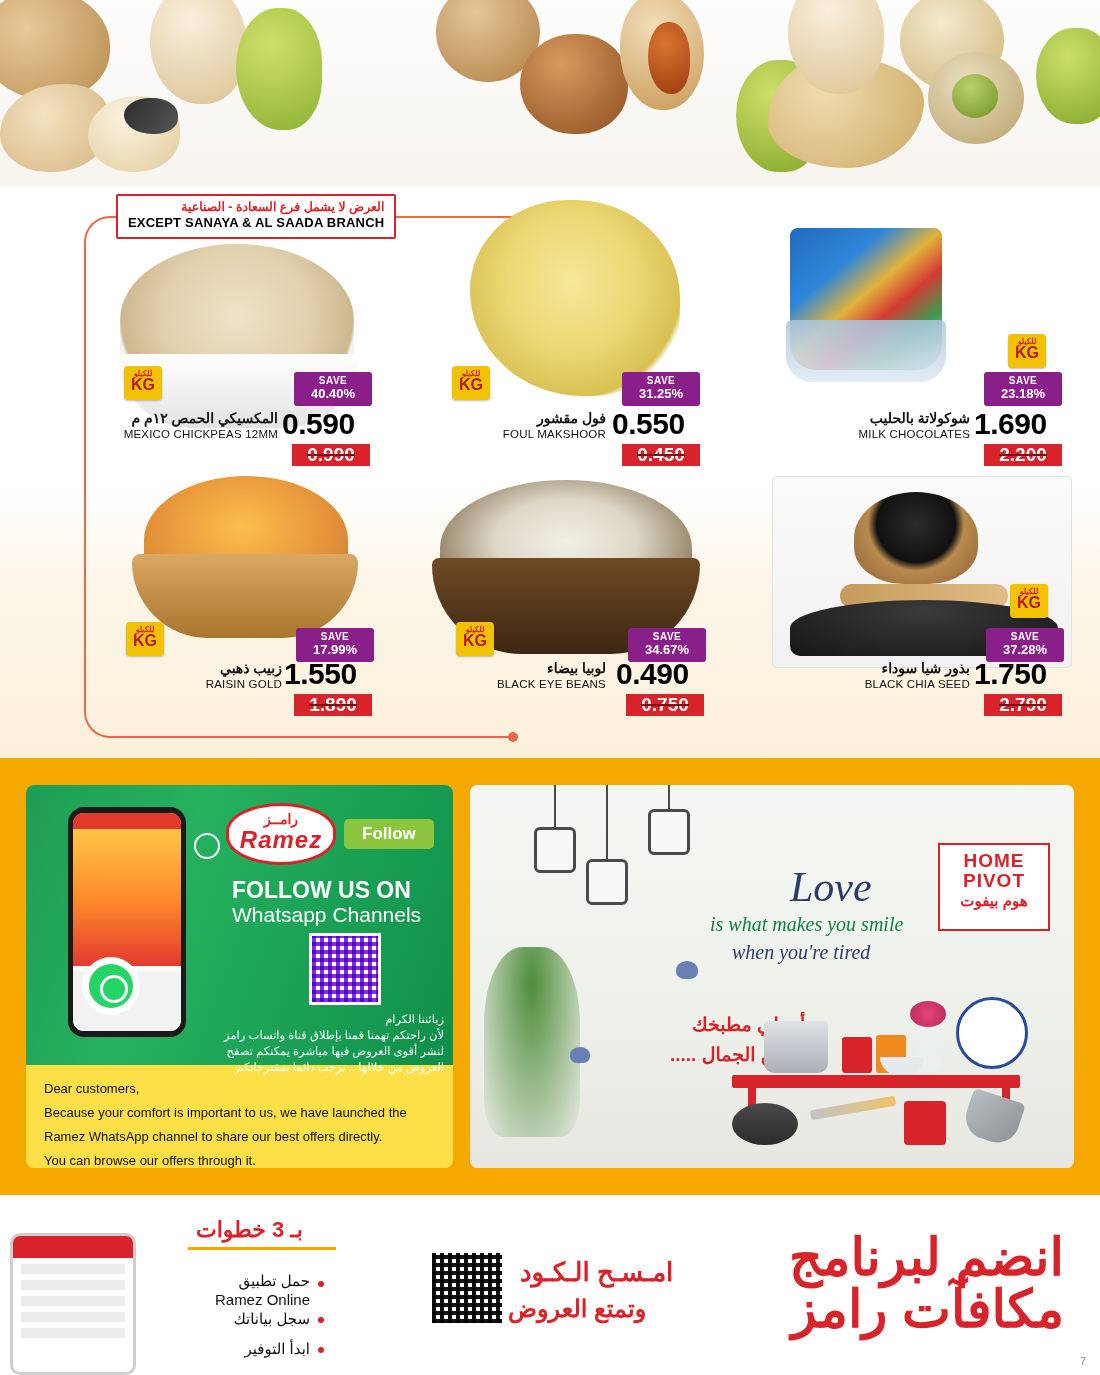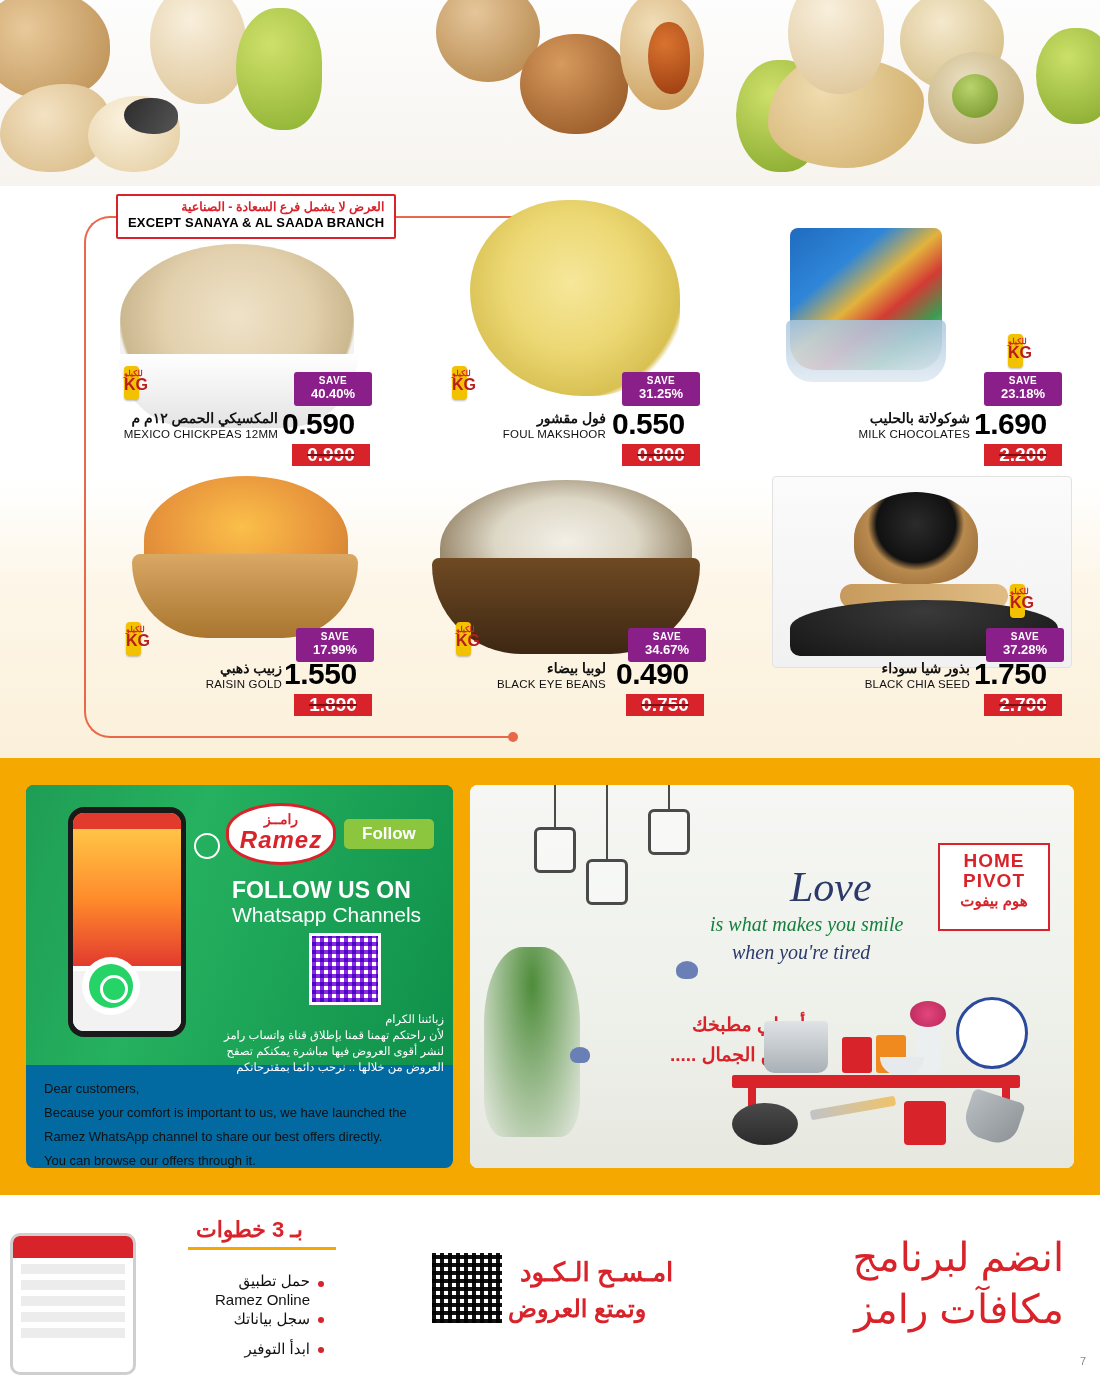--- a/index.html
+++ b/index.html
@@ -57,21 +57,21 @@
 
   .prod-img {
     position: absolute;
     border-radius: 6px;
     overflow: hidden;
   }
 
   
   .kg-badge {
     position: absolute;
-    width: 15px; height: 34px;
+    width: 38px; height: 34px;
     background: #f2c200;
     border-radius: 4px;
     text-align: center;
     padding-top: 3px;
     box-shadow: 0 1px 2px rgba(0,0,0,.25);
   }
   .kg-ar { font-size: 8px; color: #d8232a; font-weight: bold; line-height: 9px; }
   .kg-en { font-size: 16px; color: #b91c1c; font-weight: bold; line-height: 14px; }
 
   
@@ -107,21 +107,21 @@
     text-decoration-thickness: 2px;
   }
 
   
   .promo-band {
     position: absolute; left: 0; top: 758px; width: 1100px; height: 437px;
     background: #f5a800;
   }
   .promo-left {
     position: absolute; left: 26px; top: 27px; width: 427px; height: 383px;
-    background: #0369a1; border-radius: 8px; overflow: hidden;
+    background: #fde047; border-radius: 8px; overflow: hidden;
   }
   .promo-left-top {
     position: absolute; left: 0; top: 0; width: 427px; height: 280px;
     background: linear-gradient(110deg,#1f9d55 0%, #25b15f 35%, #0f8f4a 100%);
   }
   .phone-mock {
     position: absolute; left: 42px; top: 22px; width: 118px; height: 230px;
     background: #1a1a1a; border-radius: 16px; padding: 6px 5px;
   }
   .phone-screen {
@@ -217,21 +217,21 @@
   .lamp-bulb { position:absolute; width:42px; height:46px; border:3px solid #4a4a4a; border-radius:6px; background:rgba(255,255,255,.35);}
 
   
   .rewards {
     position: absolute; left: 0; top: 1195px; width: 1100px; height: 180px;
     background: #ffffff;
     padding-left: 9px;
   }
   .rew-title {
     position: absolute; right: 36px; top: 36px; width: 420px;
-    text-align: right; color: #d8232a; font-size: 40px; font-weight: normal;
+    text-align: right; color: #d8232a; font-size: 52px; font-weight: bold;
     direction: rtl; line-height: 52px;
   }
   .steps-head {
     position: absolute; left: 196px; top: 22px;
     color: #d8232a; font-size: 22px; font-weight: bold; direction: rtl;
   }
   .steps-head-under { position:absolute; left:188px; top:52px; width:148px; height:3px; background:#f5a800;}
   .step { position: absolute; text-align: right; direction: rtl; color:#111; font-size: 15px; line-height: 19px;}
   .step-dot { position:absolute; width:6px; height:6px; border-radius:50%; background:#d8232a;}
   .scan-ar1 { position: absolute; left: 520px; top: 62px; color:#d8232a; font-size: 26px; font-weight: bold; direction: rtl;}
@@ -318,21 +318,21 @@
       <div class="save-lbl">SAVE</div>
       <div class="save-val">31.25%</div>
     </div>
 
     <div class="name-block" style="left:440px;top:224px;width:166px;">
       <div class="name-ar">فول مقشور</div>
       <div class="name-en">FOUL MAKSHOOR</div>
     </div>
 
     <div class="price-new" style="left:612px;top:222px;">0.550</div>
-    <div class="price-old" style="left:622px;top:258px;width:78px;text-align:center;">0.800</div>
+    <div class="price-old" style="left:622px;top:258px;width:78px;text-align:center;">0.450</div>
   </div>
 
   <div class="product">
     <div class="prod-img" style="left:790px;top:42px;width:152px;height:142px;background:linear-gradient(140deg,#1f6bbf 0%,#2f86d8 30%,#e2b33c 48%,#d33b34 62%,#3b9c52 78%,#cfd6dc 100%);border-radius:8px 8px 26px 26px;"></div>
     <div class="prod-img" style="left:786px;top:134px;width:160px;height:62px;background:linear-gradient(#a9c6e0,#dfe9f1);border-radius:6px 6px 26px 26px;opacity:.85;"></div>
 
     <div class="kg-badge" style="left:1008px;top:148px;">
       <div class="kg-ar">للكيلو</div>
       <div class="kg-en">KG</div>
     </div>

